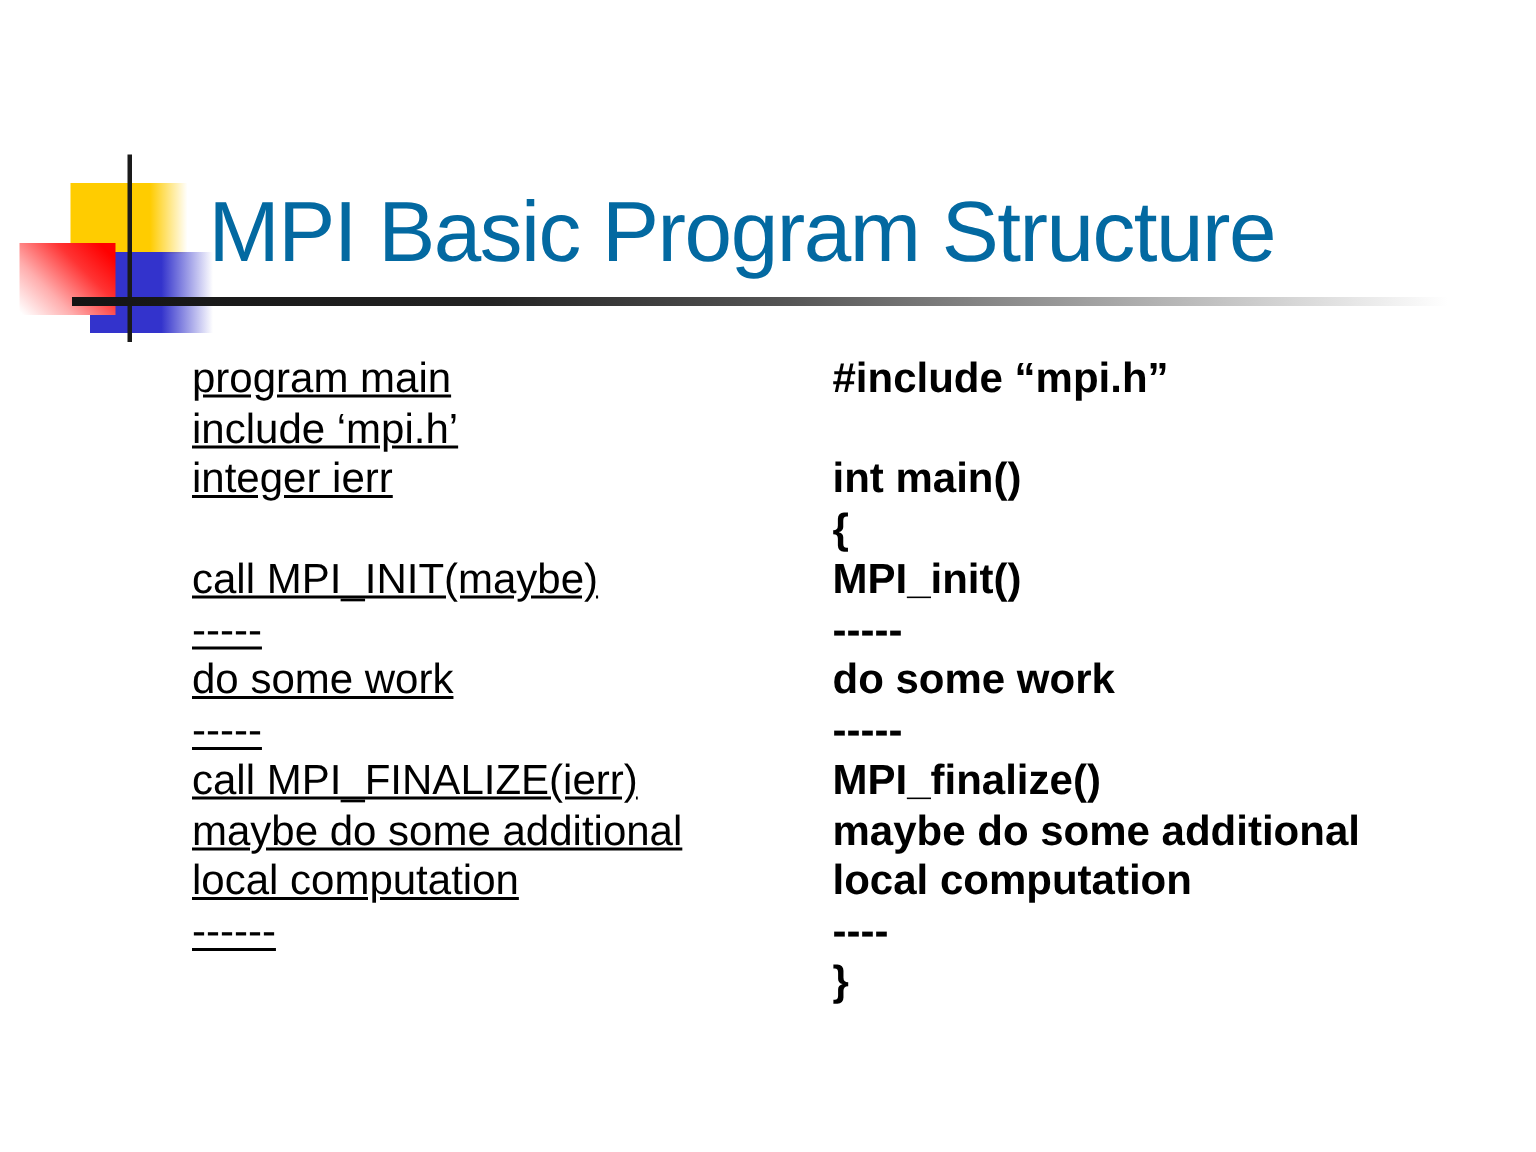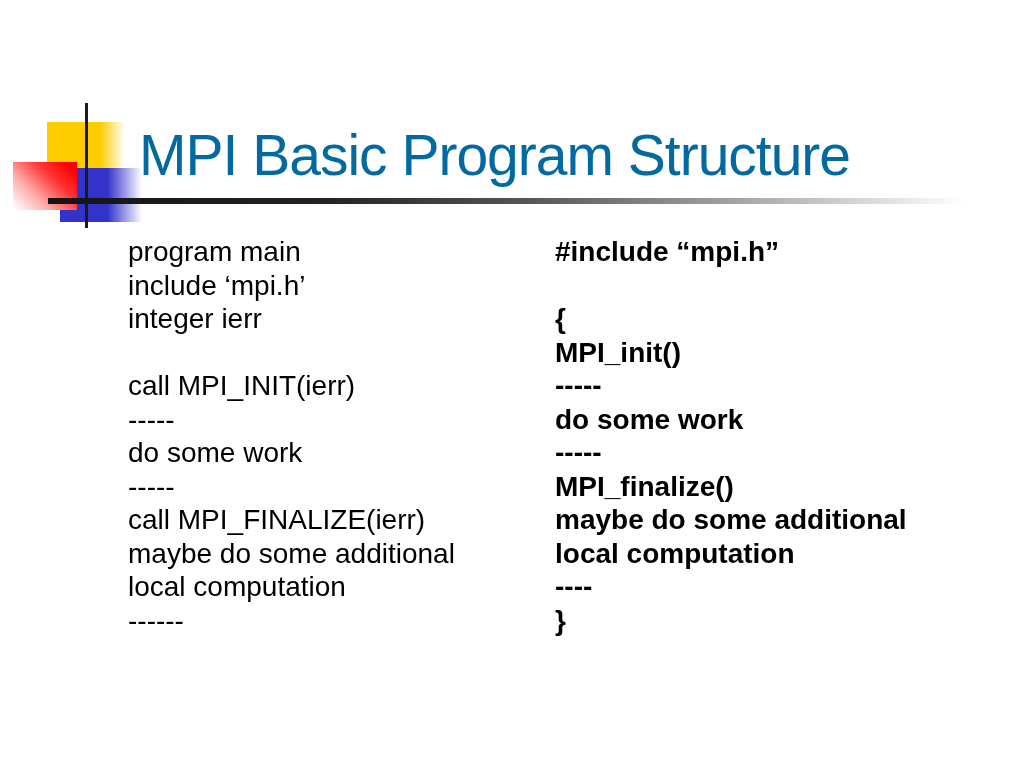--- a/index.html
+++ b/index.html
@@ -71,52 +71,53 @@
     top: 235px;
     font-size: 28px;
     color: #000000;
     z-index: 5;
   }
   .code-col .code-line {
     height: 33.5px;
     line-height: 33.5px;
     white-space: pre;
   }
-  .col-fortran { left: 128px; }
+  .col-fortran { left: 128px; text-decoration: underline; }
   .col-c       { left: 555px; font-weight: bold; }
 </style>
 </head>
 <body>
 
 <div class="decor-yellow"></div>
 <div class="decor-blue"></div>
 <div class="decor-red"></div>
 <div class="decor-vline"></div>
 <div class="decor-hline"></div>
 
 <div class="slide-title">MPI Basic Program Structure</div>
 
 <div class="code-col col-fortran">
   <div class="code-line">program main</div>
   <div class="code-line">include ‘mpi.h’</div>
   <div class="code-line">integer ierr</div>
   <div class="code-line"></div>
-  <div class="code-line">call MPI_INIT(ierr)</div>
+  <div class="code-line">call MPI_INIT(maybe)</div>
   <div class="code-line">-----</div>
   <div class="code-line">do some work</div>
   <div class="code-line">-----</div>
   <div class="code-line">call MPI_FINALIZE(ierr)</div>
   <div class="code-line">maybe do some additional</div>
   <div class="code-line">local computation</div>
   <div class="code-line">------</div>
 </div>
 
 <div class="code-col col-c">
   <div class="code-line">#include “mpi.h”</div>
   <div class="code-line"></div>
+  <div class="code-line">int main()</div>
   <div class="code-line">{</div>
   <div class="code-line">MPI_init()</div>
   <div class="code-line">-----</div>
   <div class="code-line">do some work</div>
   <div class="code-line">-----</div>
   <div class="code-line">MPI_finalize()</div>
   <div class="code-line">maybe do some additional</div>
   <div class="code-line">local computation</div>
   <div class="code-line">----</div>
   <div class="code-line">}</div>

